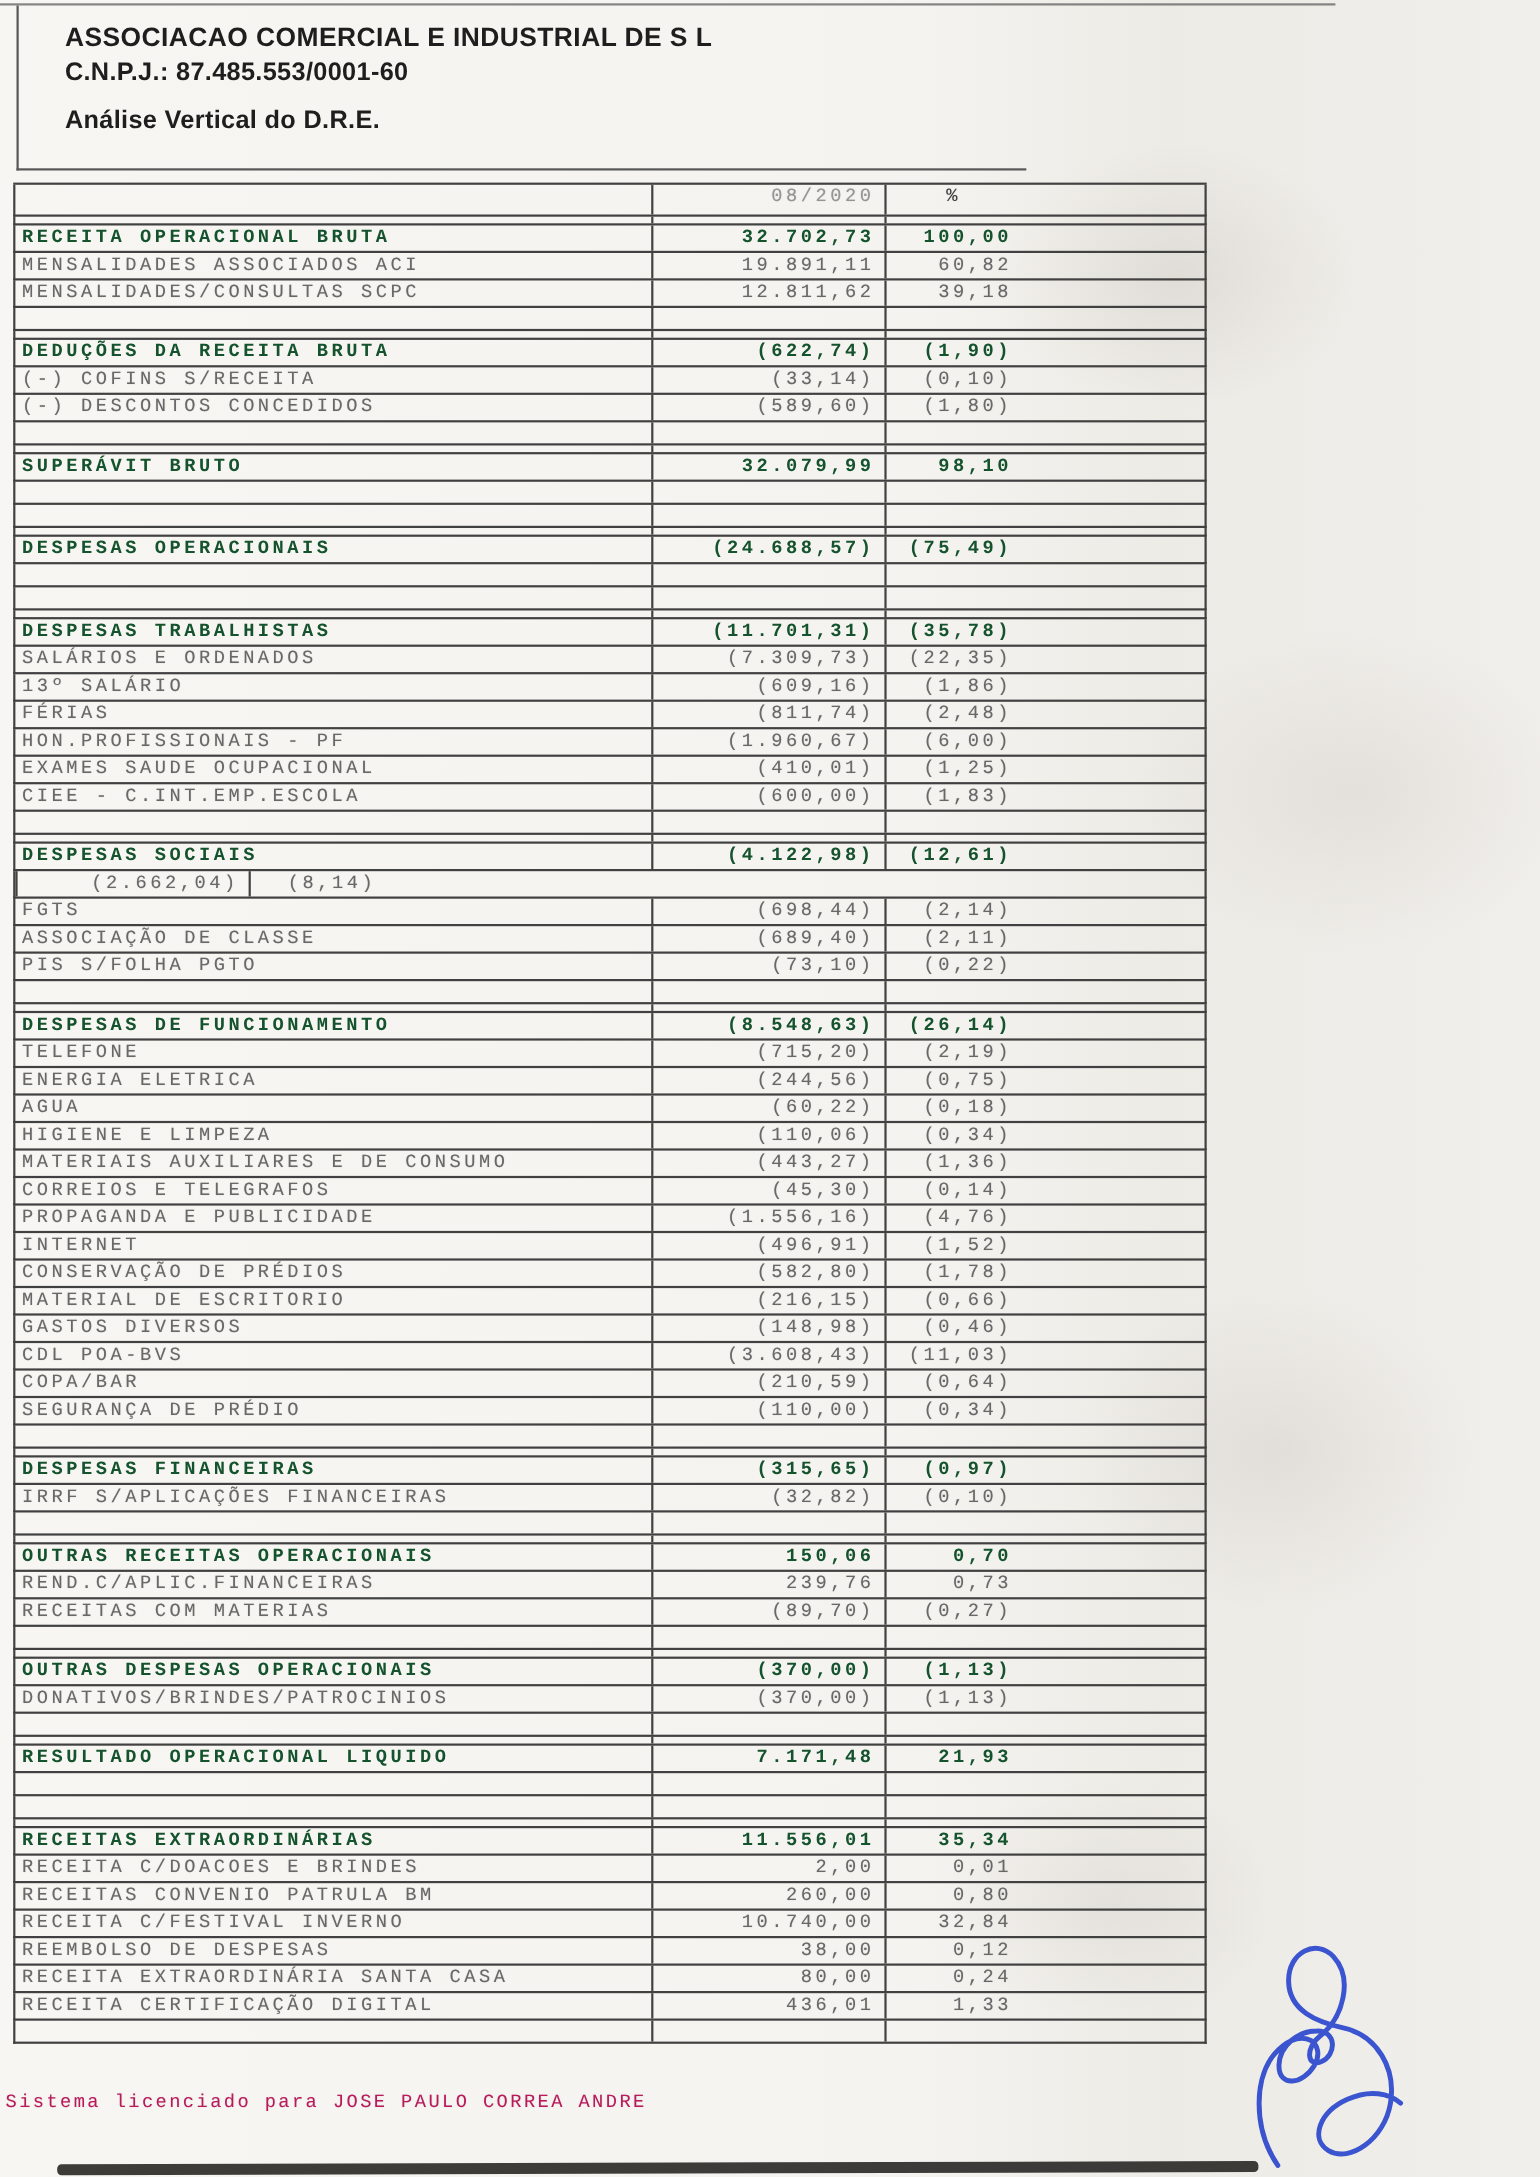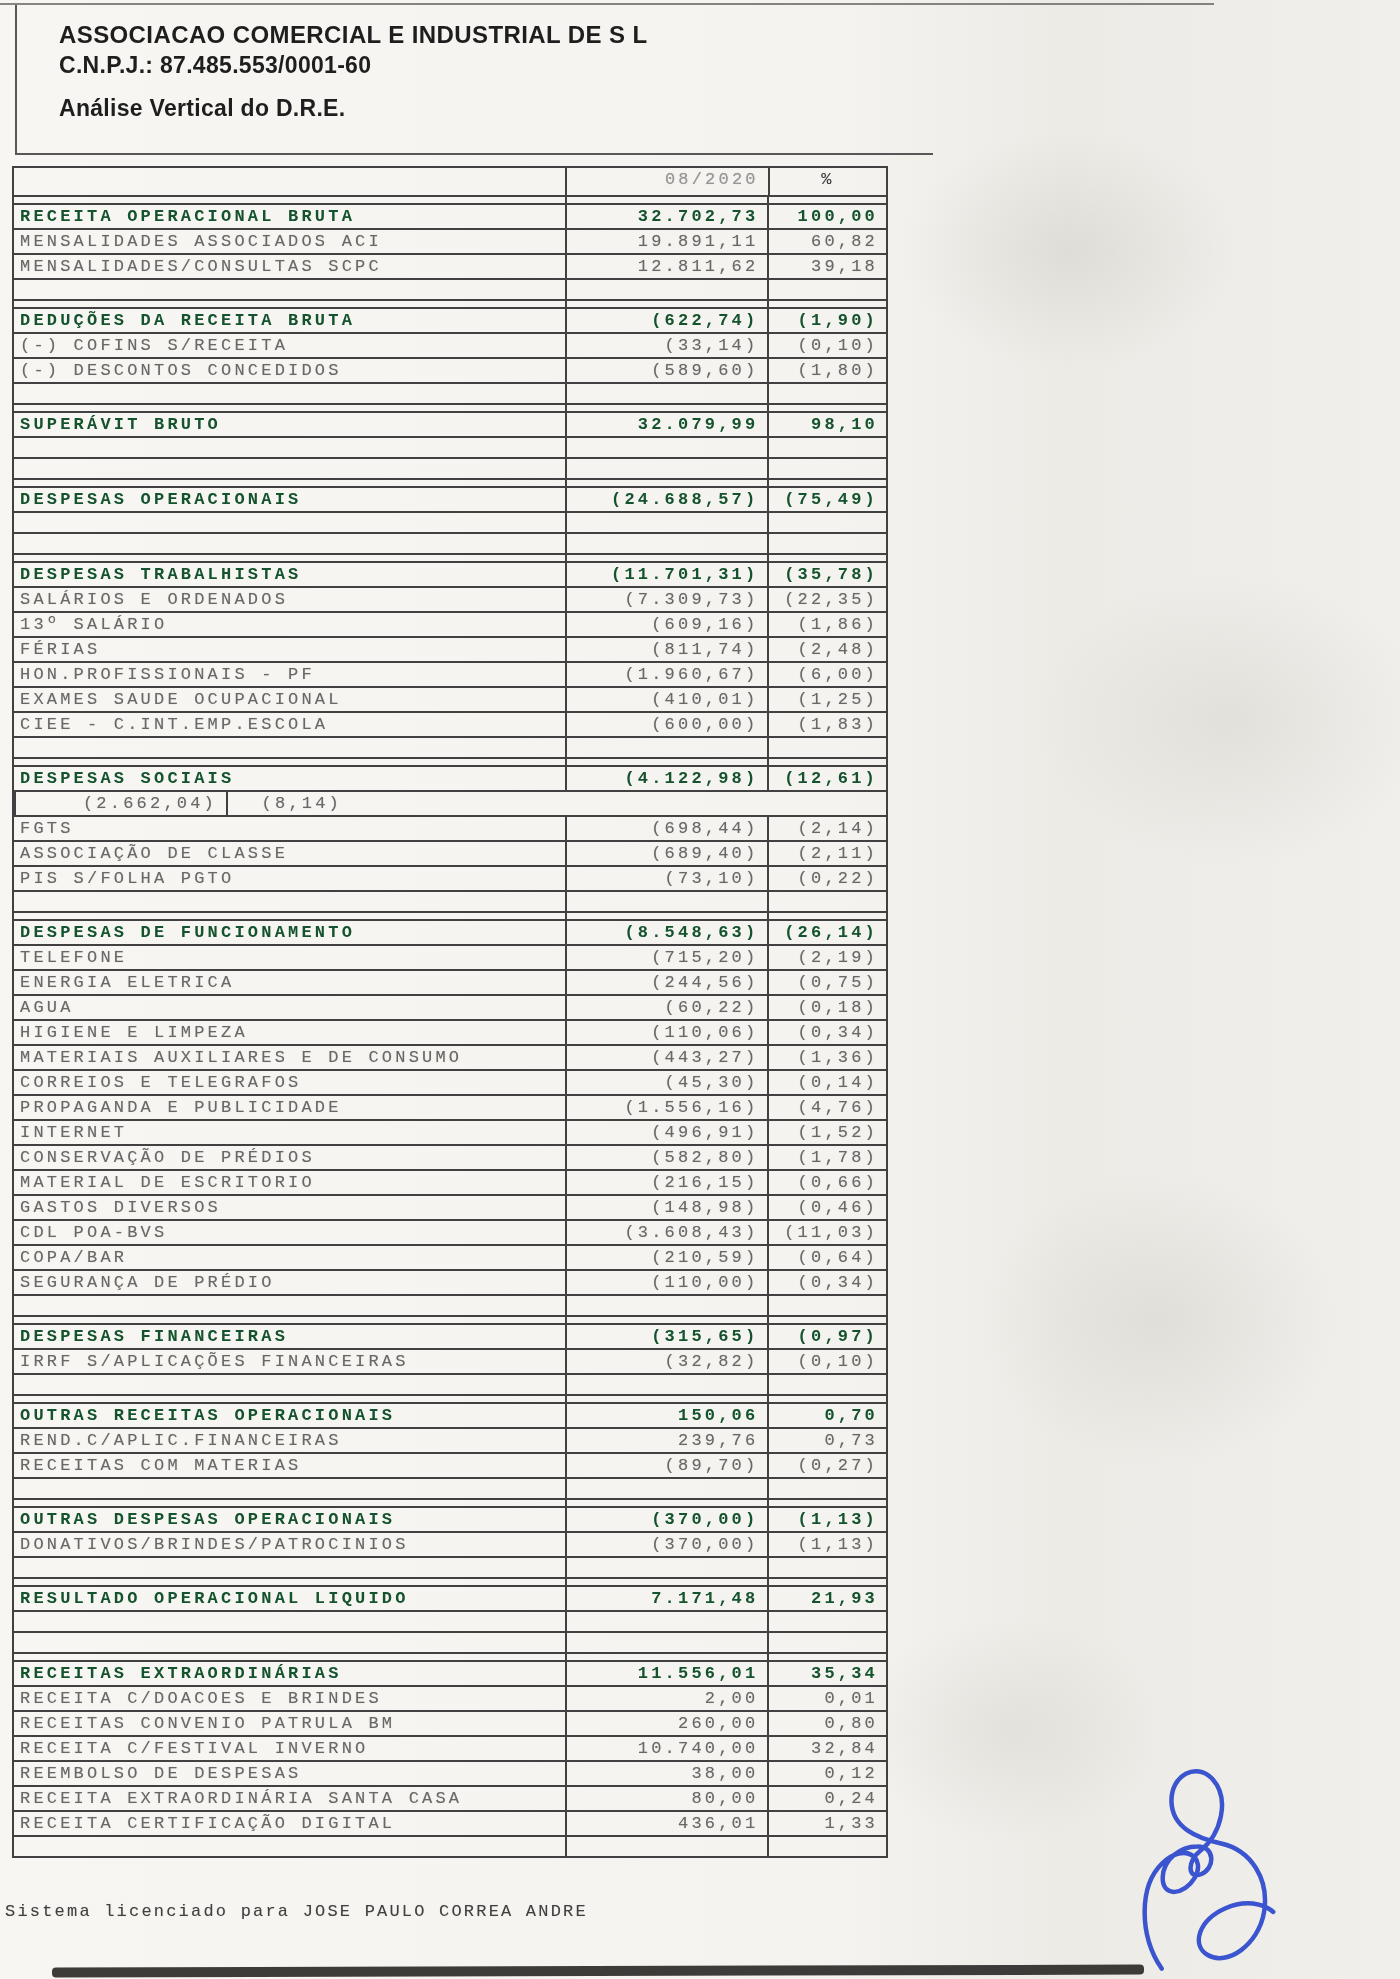--- a/index.html
+++ b/index.html
@@ -18,42 +18,42 @@
   .header-box{
     position:absolute;left:15px;top:5px;width:918px;height:150px;box-sizing:border-box;
     border-left:2px solid #575757;border-bottom:2px solid #575757;
     padding:16px 0 0 42px;
     font-family:Liberation Sans, sans-serif;font-weight:bold;color:#1e1e1e;
   }
   .company{font-size:24px;letter-spacing:.4px;}
   .cnpj{font-size:23px;margin-top:3px;letter-spacing:.3px;}
   .title{font-size:23px;margin-top:16px;letter-spacing:.3px;}
   .table{
-    position:absolute;left:12px;top:166px;width:876px;box-sizing:border-box;
+    position:absolute;left:12px;top:166px;width:1085px;box-sizing:border-box;
     border-top:2px solid #414141;
     font-size:17px;letter-spacing:3.2px;color:#686868;
     text-shadow:0 0 1px rgba(95,95,95,.35);
   }
   .trow{
     box-sizing:border-box;display:flex;height:25px;
     border-left:2px solid #414141;border-right:2px solid #414141;border-bottom:2px solid #414141;
   }
   .trow.colhead{height:29px;}
   .trow.spacer{height:21px;}
   .trow.gap{height:8px;}
   .cl,.cv,.cp{box-sizing:border-box;overflow:hidden;white-space:nowrap;padding-top:2px;}
   .cl{width:578px;padding-left:6px;}
   .cv{width:212px;border-left:2px solid #414141;text-align:right;padding-right:9px;}
   .cp{width:124px;border-left:2px solid #414141;text-align:right;padding-right:8px;}
   .trow.total{font-weight:bold;color:#14532d;text-shadow:none;}
   .trow.item .cl{}
   .colhead .cv{color:#949494;}
   .colhead .cp{text-align:center;padding-right:0;color:#3a3a3a;}
   .footer{
-    position:absolute;left:5px;top:1902px;font-size:17px;letter-spacing:2.2px;color:#404040;
+    position:absolute;left:5px;top:1902px;font-size:17px;letter-spacing:2.2px;color:#be185d;
     text-shadow:0 0 1px rgba(95,95,95,.3);
     text-align:right;
   }
   .signature{position:absolute;left:1108px;top:1752px;transform:rotate(-14deg);}
   .bottom-edge{
     position:absolute;left:52px;top:1966px;width:1092px;height:10px;border-radius:4px;
     background:#2c2b29;opacity:.92;transform:rotate(-.15deg);
   }
 </style>
 </head>

